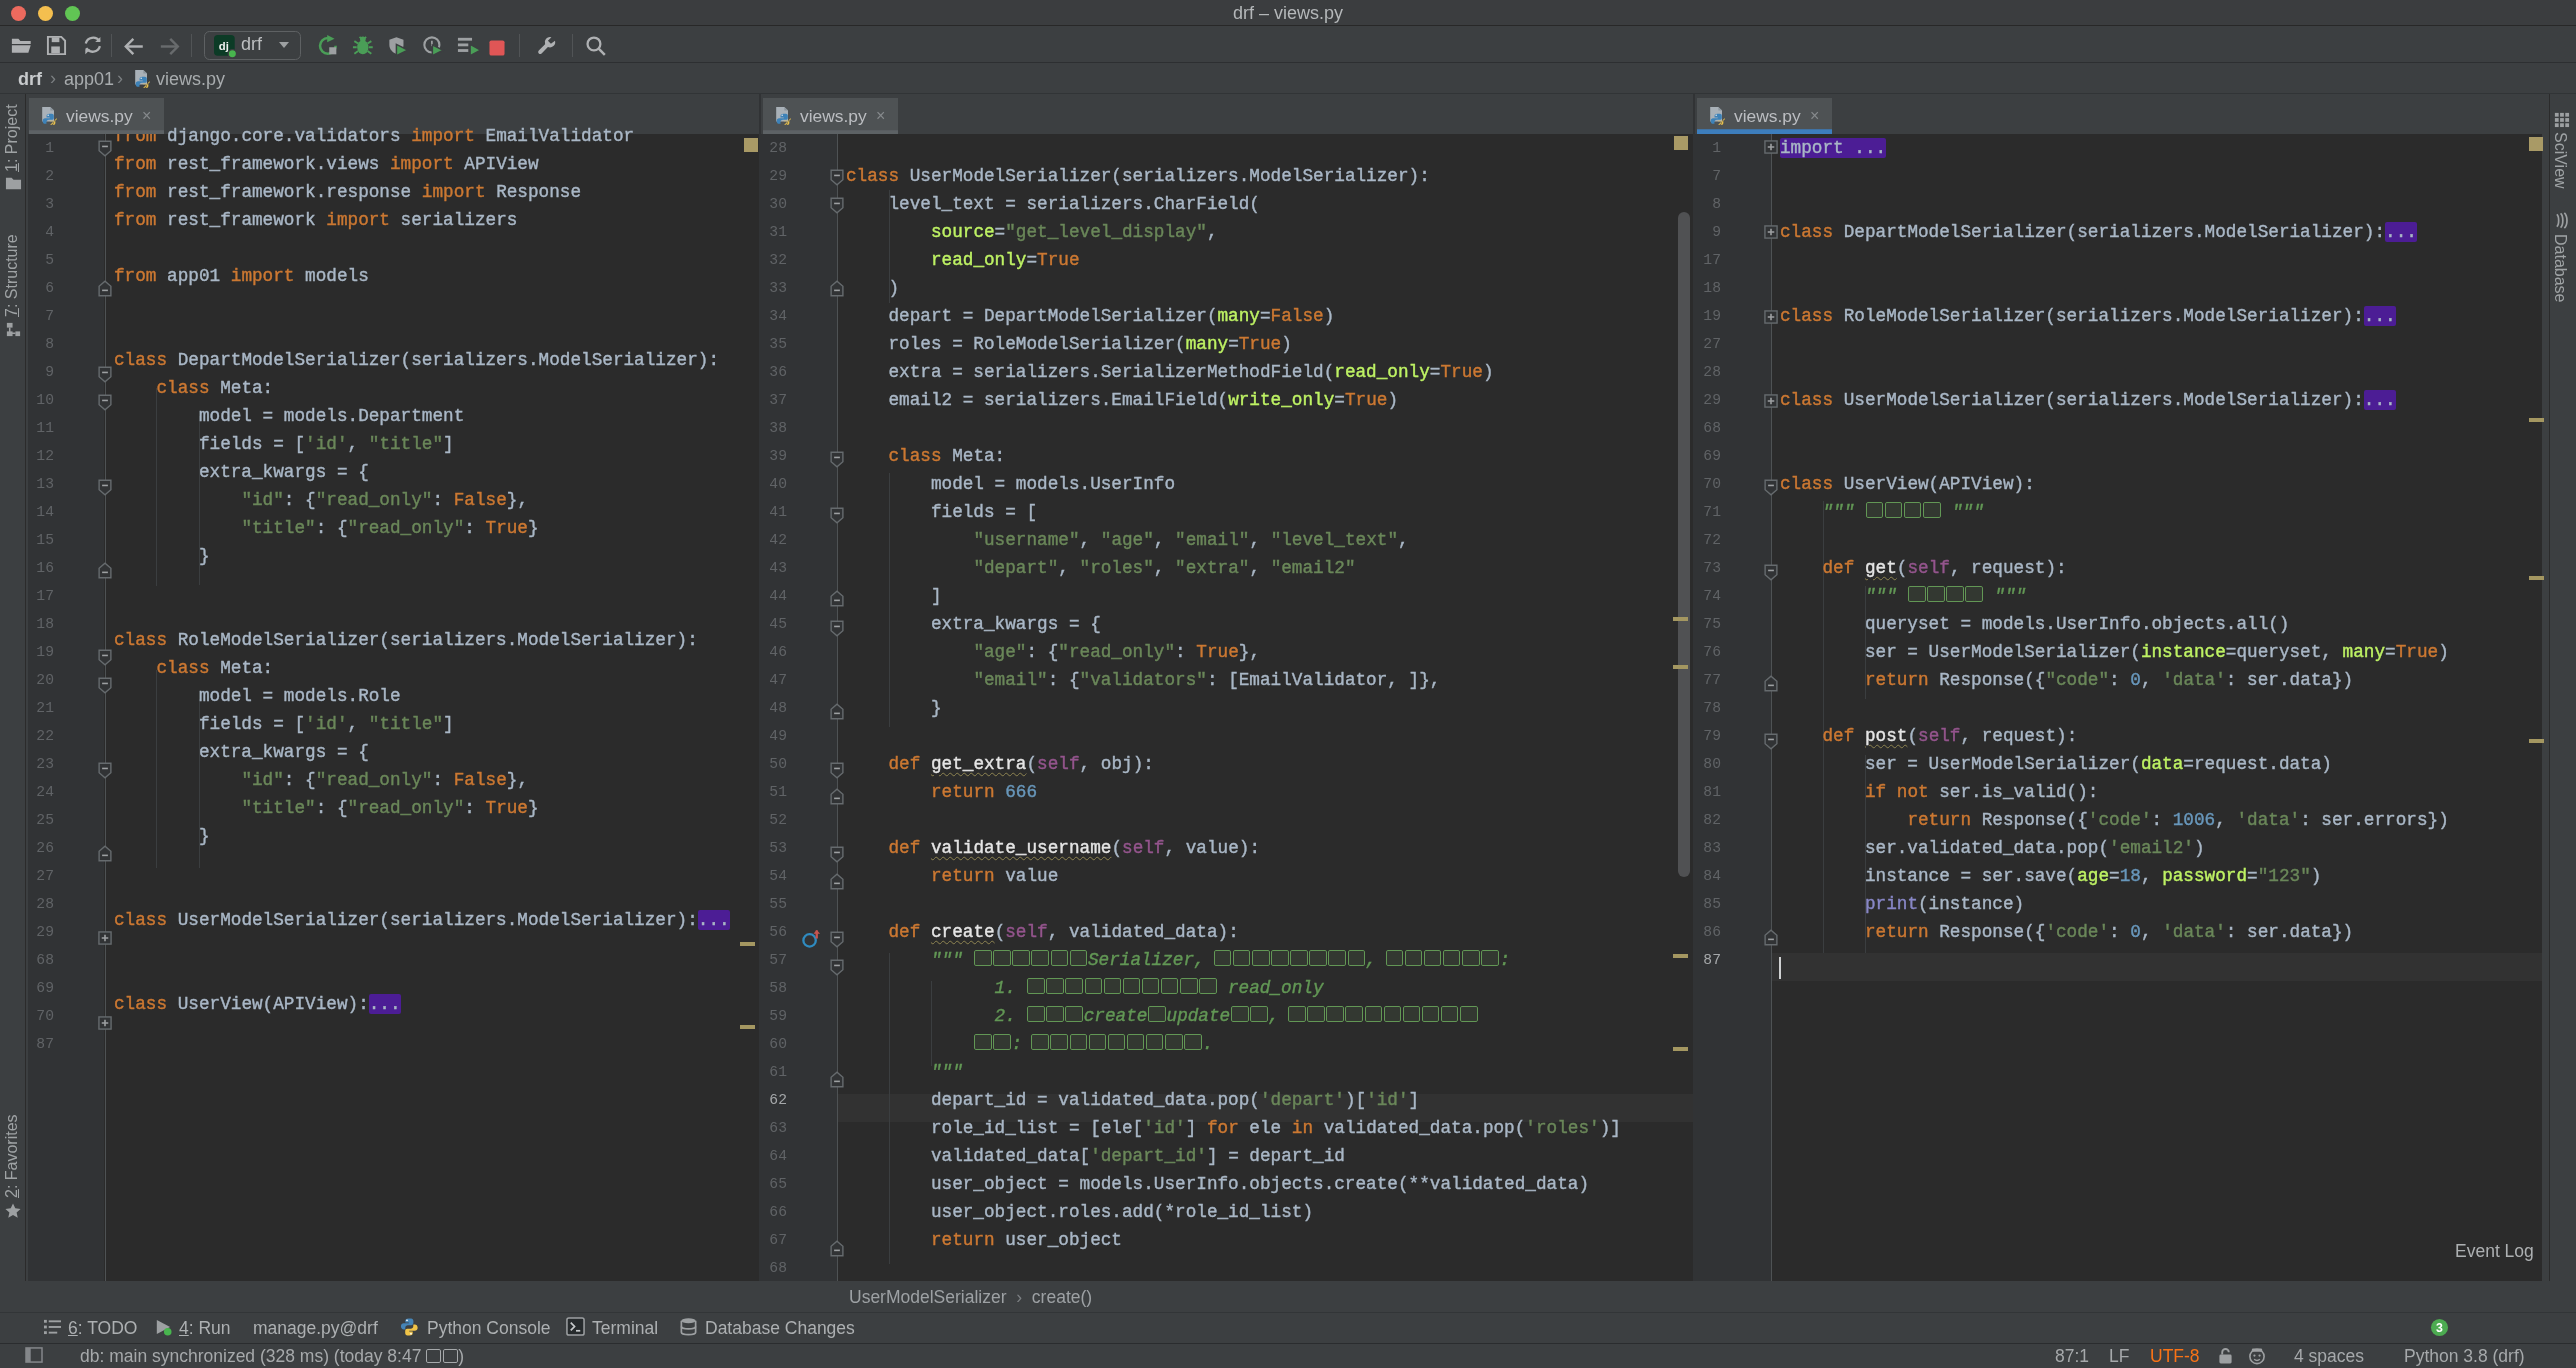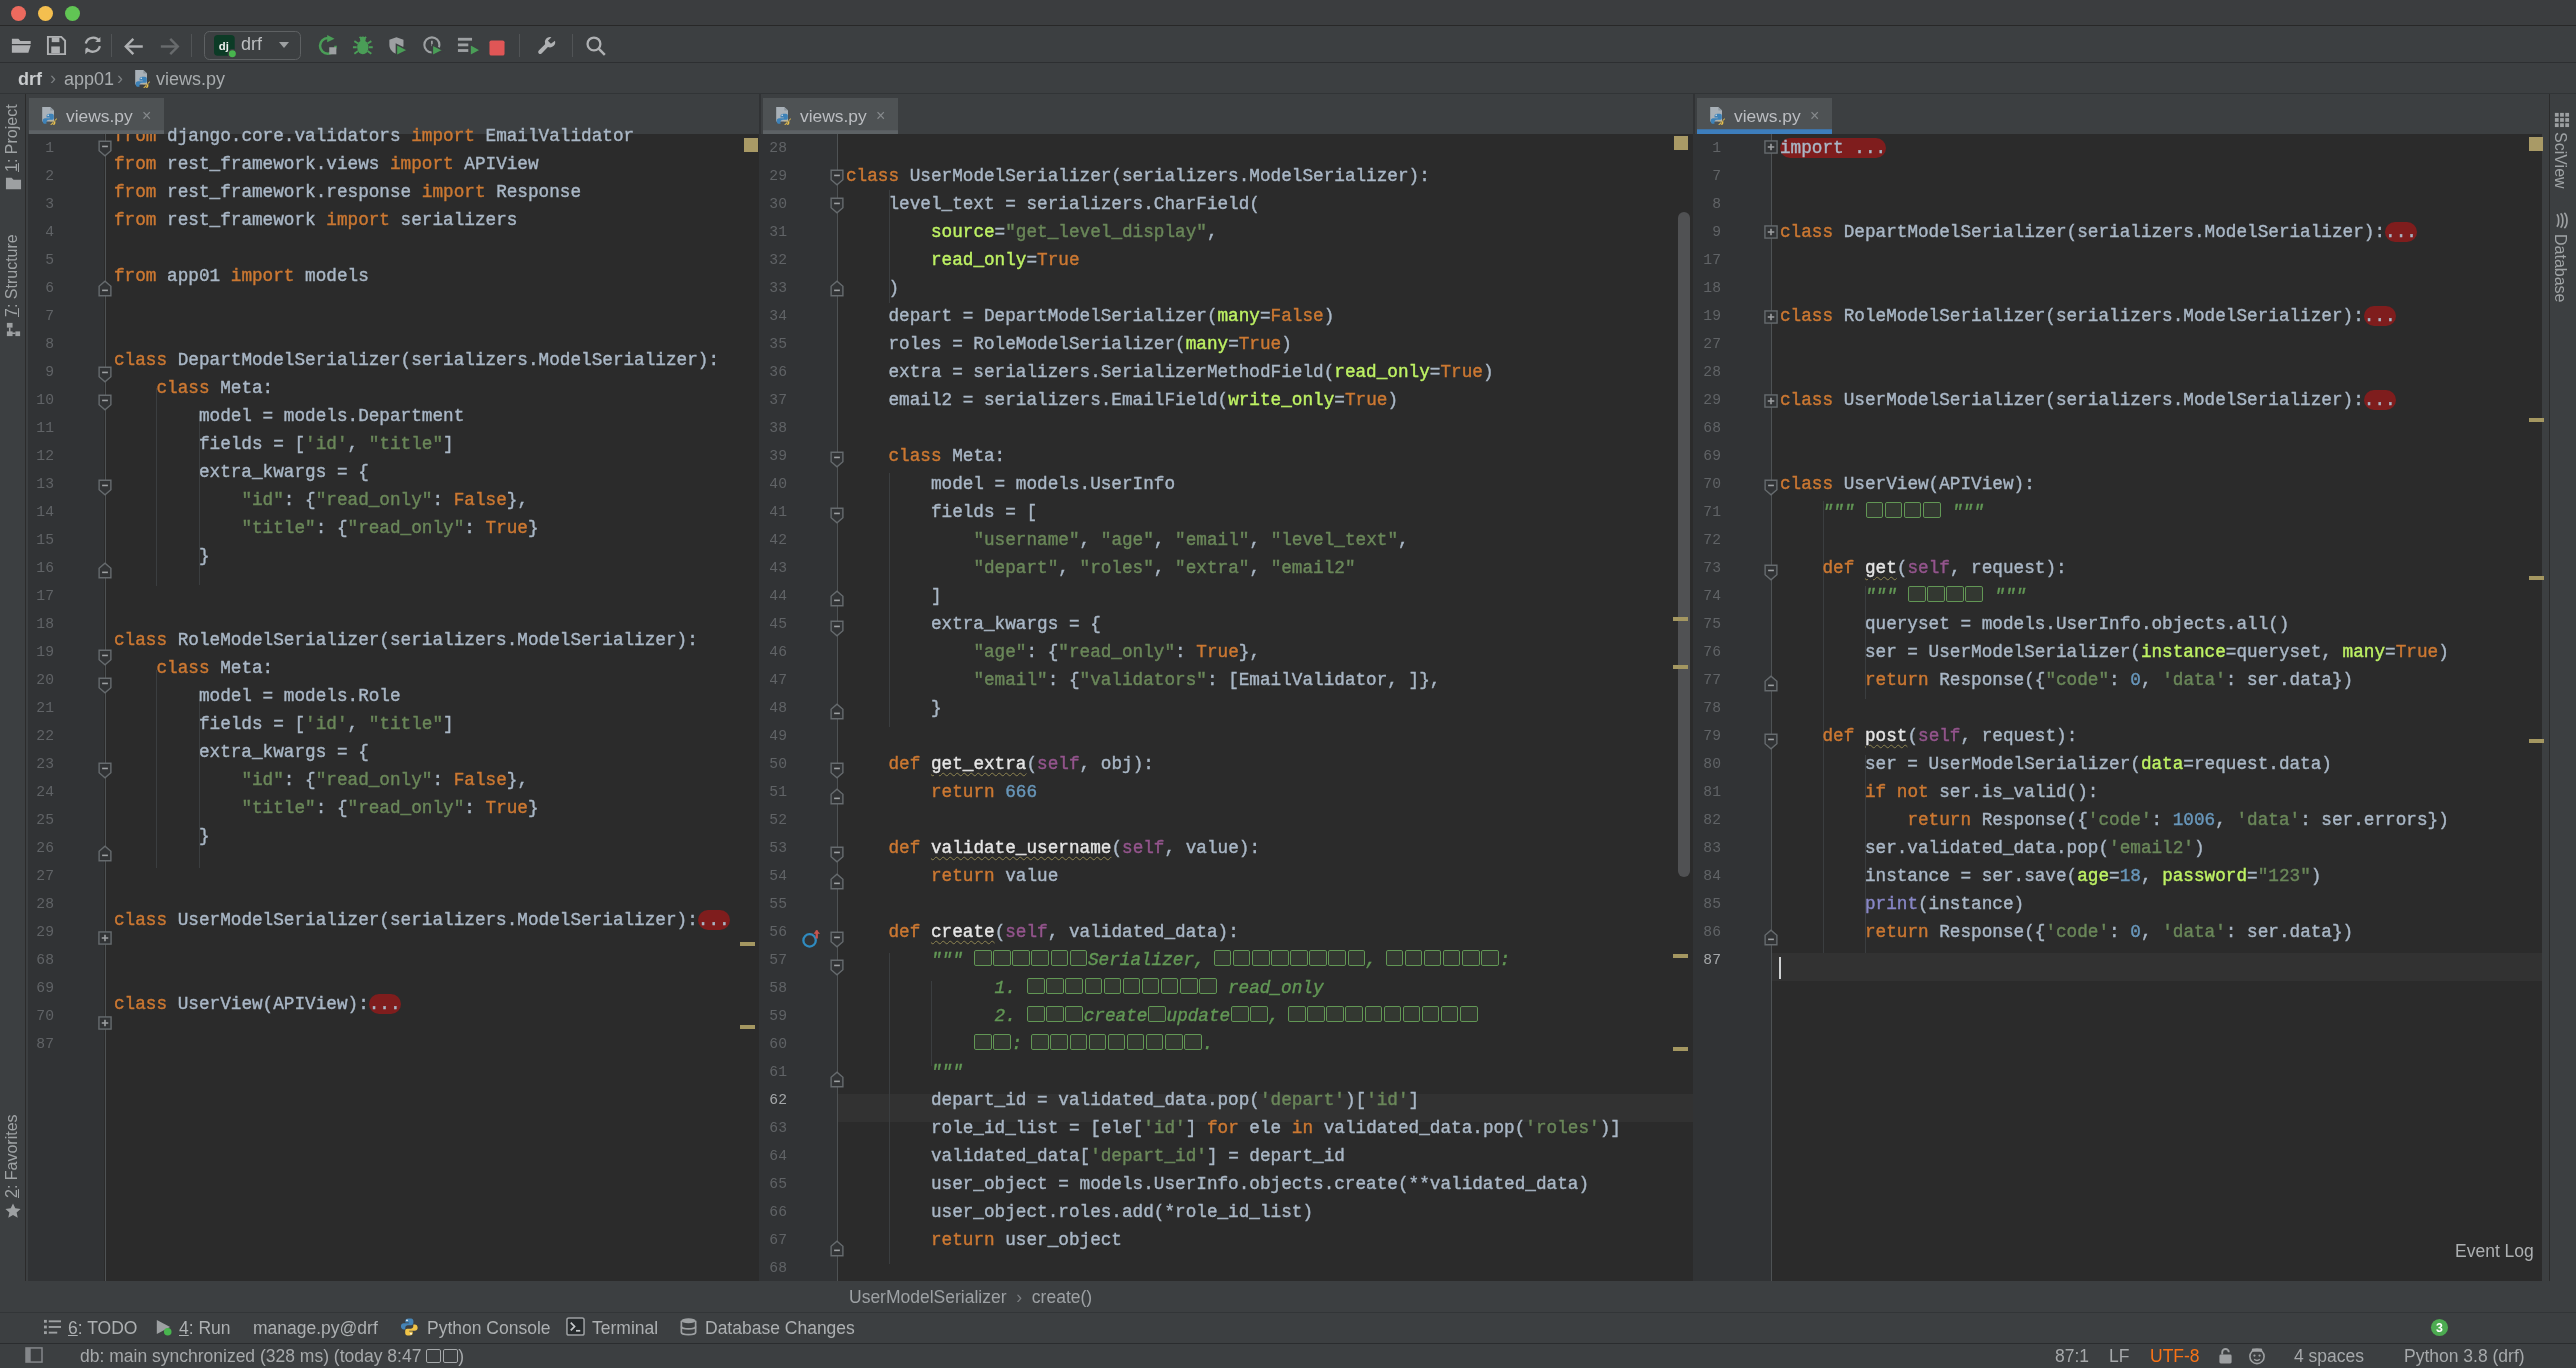--- a/index.html
+++ b/index.html
@@ -3,35 +3,36 @@
 *{margin:0;padding:0;box-sizing:border-box}
 body{width:2576px;height:1368px;overflow:hidden;background:#3c3f41;font-family:"Liberation Sans",sans-serif}
 #app{position:relative;width:2576px;height:1368px;background:#3c3f41;overflow:hidden}
 .a{position:absolute}
 .code{font-family:"Liberation Mono",monospace;font-size:17.7px;line-height:28px;white-space:pre;color:#a9b7c6;letter-spacing:0;-webkit-text-stroke:0.4px}
 .gnum{font-family:"Liberation Mono",monospace;font-size:14.7px;line-height:28px;white-space:pre;color:#606366;text-align:right}
 .gnum .cur{color:#a5a8aa}
 .k{color:#cc7832}.s{color:#6a8759}.d{color:#629755;font-style:italic}.n{color:#6897bb}
 .f{color:#e5e5e5}.kw{color:#bef264}.b{color:#8887c6}.slf{color:#94558d}
 .wavy{text-decoration:underline wavy 0.9px #8e8451;text-underline-offset:2.8px}
-.fold{background:#7f1d1d;border-radius:10px}
+.fold{background:#4c1d95;border-radius:2px}
 .cj{display:inline-block;width:17.5px;height:16px;border:1.4px solid currentColor;border-radius:1.9px;vertical-align:-1.4px;margin:0 0.8px;background:rgba(105,150,90,0.13)}
 .cjp{display:inline-block;width:19px}
 .tab{position:absolute;top:98px;height:36px;background:#4e5254;display:flex;align-items:center;padding:0 12.2px 0 10.4px}
 .tab .t{color:#bcbec2;font-size:17.4px;margin:0 9.4px 0 6.6px}
 .tab .x{color:#868a8d;font-size:16px}
 .ui{color:#adb0b2;font-size:17.5px}
 .crumbtx{color:#9da1a4;font-size:17.5px}
 svg{display:block}
 </style></head><body>
 <div id="app">
 <div class="a" style="left:0;top:0;width:2576px;height:26px;background:#3b3d3f;border-bottom:0.9px solid #282828"></div>
 <div class="a" style="left:11.3px;top:5.6px;width:15px;height:15px;border-radius:7.5px;background:#ec6a5e"></div>
 <div class="a" style="left:38px;top:5.6px;width:15px;height:15px;border-radius:7.5px;background:#f4bf4f"></div>
 <div class="a" style="left:65px;top:5.6px;width:15px;height:15px;border-radius:7.5px;background:#61c554"></div>
+<div class="a" style="left:0;top:0;width:2576px;height:26px;line-height:26px;text-align:center;color:#b4b7b9;font-size:18px">drf – views.py</div>
 <div class="a" style="left:0;top:27px;width:2576px;height:36px;background:#3c3f41;border-bottom:0.9px solid #2d2f31"></div>
 <div class="a" style="left:10.4px;top:34px">
       <svg width="22.6" height="22.6" viewBox="0 0 24 24">
         <path d="M2 5h7l2 2.5h11v3H2z" fill="#afb1b3"></path>
         <path d="M2 12h20l-2.5 8H2z" fill="#afb1b3"></path>
       </svg>
     </div>
 <div class="a" style="left:46px;top:35px">
       <svg width="21" height="21" viewBox="0 0 22 22">
         <path d="M2 2h14l4 4v14H2z" fill="none" stroke="#afb1b3" stroke-width="2"></path>

